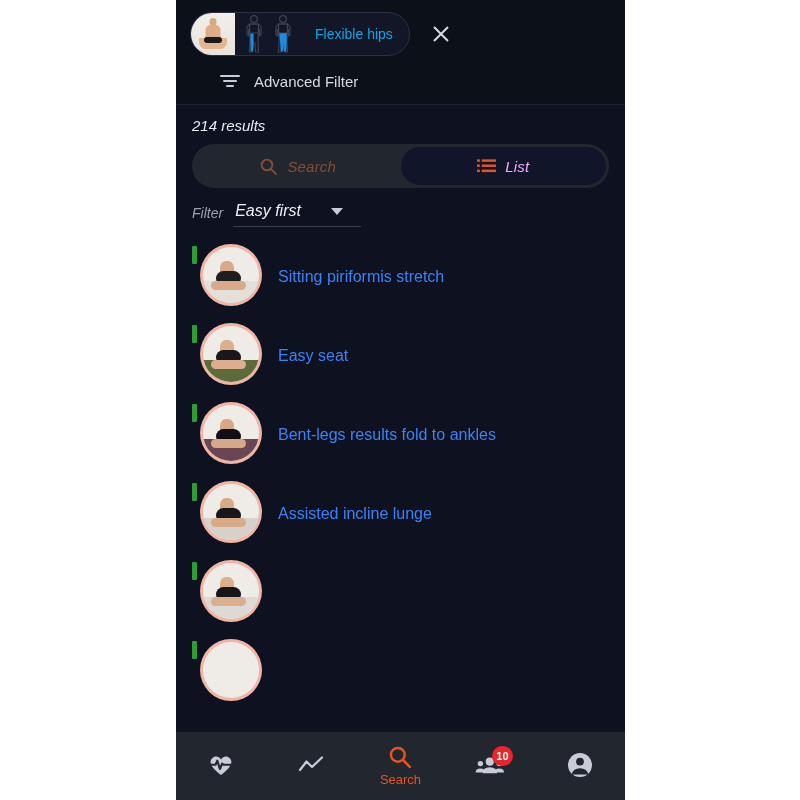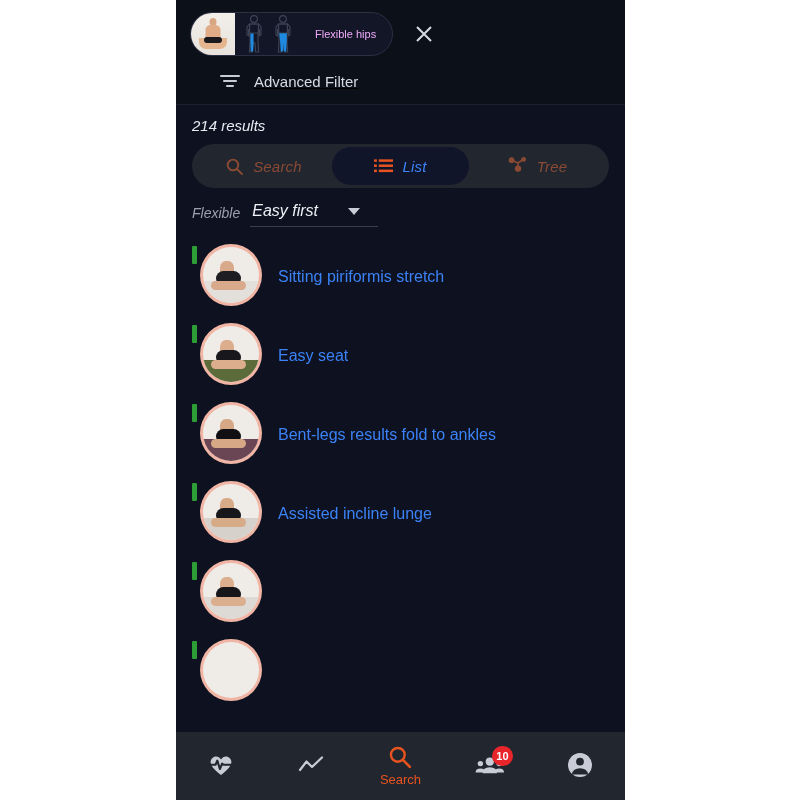--- a/index.html
+++ b/index.html
@@ -80,41 +80,40 @@
   .chip-bodies {
     width: 66px; height: 44px;
     flex: 0 0 66px;
     background: #121626;
     display: flex;
     align-items: center;
     justify-content: center;
     gap: 3px;
   }
   .chip-label {
-    color: #f0abfc;
-    font-size: 11px;
+    color: #0ea5e9;
+    font-size: 14px;
     padding-left: 14px;
     white-space: nowrap;
   }
   .close-btn {
     width: 34px; height: 34px;
     display: flex; align-items: center; justify-content: center;
     color: #d7dae2;
     cursor: pointer;
     margin-left: 4px;
   }
 
   .advfilter {
     display: flex;
     align-items: center;
     gap: 14px;
     height: 46px;
     padding-left: 30px;
     cursor: pointer;
-    text-decoration: underline;
   }
   .advfilter-label { color: #d8dbe3; font-size: 15px; }
   .tune-icon { display:flex; flex-direction:column; align-items:center; gap:3px; }
   .tune-icon i { display:block; background:#c9ccd6; height:2px; border-radius:1px; }
   .tune-icon i:nth-child(1){ width:20px; }
   .tune-icon i:nth-child(2){ width:14px; }
   .tune-icon i:nth-child(3){ width:8px; }
 
   
   .results-area { padding: 12px 16px 0 16px; flex: 0 0 auto; font-style: italic; }
@@ -133,21 +132,21 @@
     align-items: center;
     justify-content: center;
     gap: 9px;
     border-radius: 20px;
     cursor: pointer;
     font-size: 15px;
     color: #8a4a34;
   }
   .seg.active {
     background: #11152a;
-    color: #3b82f6;
+    color: #f0abfc;
   }
   .seg .seg-label { letter-spacing: .2px; }
 
   .sorting-row {
     display: flex;
     align-items: flex-end;
     gap: 10px;
     margin-top: 14px;
     padding-bottom: 2px;
   }
@@ -323,37 +322,24 @@
             <rect x="0" y="1" width="3" height="2.6"></rect>
               <rect x="5" y="1" width="15" height="2.6"></rect>
             <rect x="0" y="6.4" width="3" height="2.6"></rect>
               <rect x="5" y="6.4" width="15" height="2.6"></rect>
             <rect x="0" y="11.8" width="3" height="2.6"></rect>
               <rect x="5" y="11.8" width="15" height="2.6"></rect>
           </g>
         </svg>
         <span class="seg-label">List</span>
       </div>
-      <div class="seg">
-        <svg width="20" height="20" viewBox="0 0 20 20">
-          <g stroke="#8a4a34" stroke-width="1.6" fill="none">
-            <path d="M10 11 L10 7 L4.5 4.5 M10 7 L15 3.5"></path>
-          </g>
-          <g fill="#8a4a34">
-            <circle cx="3.6" cy="4.2" r="2.9"></circle>
-            <circle cx="15.6" cy="3.4" r="2.4"></circle>
-            <circle cx="10" cy="12.6" r="3.2"></circle>
-          </g>
-        </svg>
-        <span class="seg-label">Tree</span>
-      </div>
     </div>
 
     <div class="sorting-row">
-      <span class="sorting-label">Flexible</span>
+      <span class="sorting-label">Filter</span>
       <div class="sorting-select">
         <span class="sorting-value">Easy first</span>
         <span class="caret"></span>
       </div>
     </div>
   </div>
 
   <div class="list">
       <div class="row">
         <div class="thumb-wrap">

